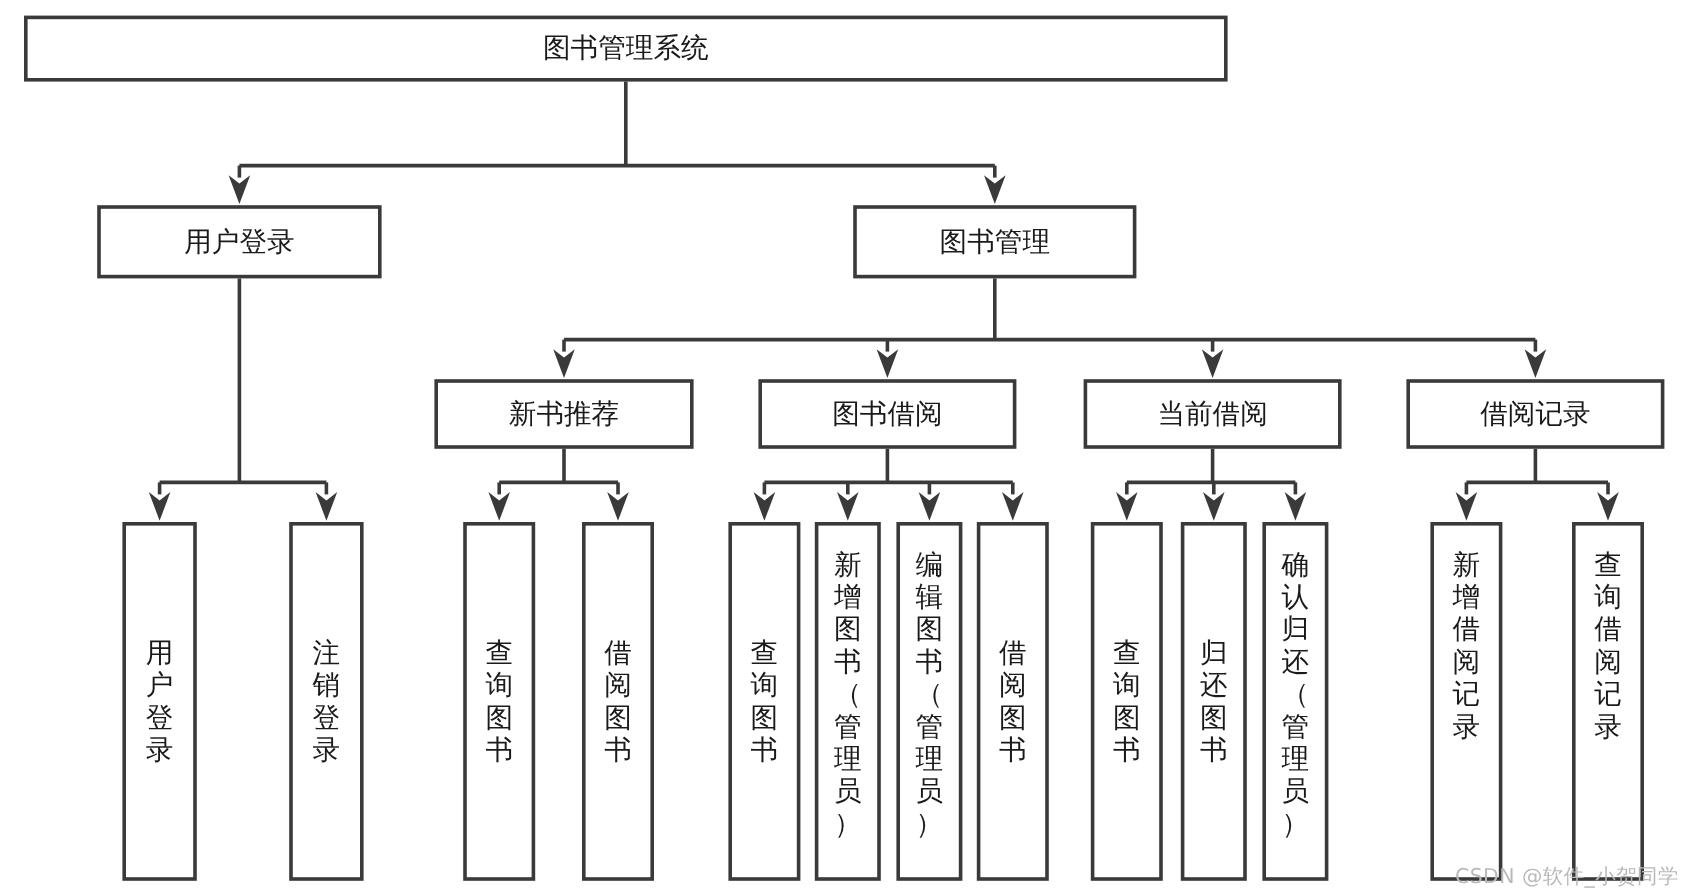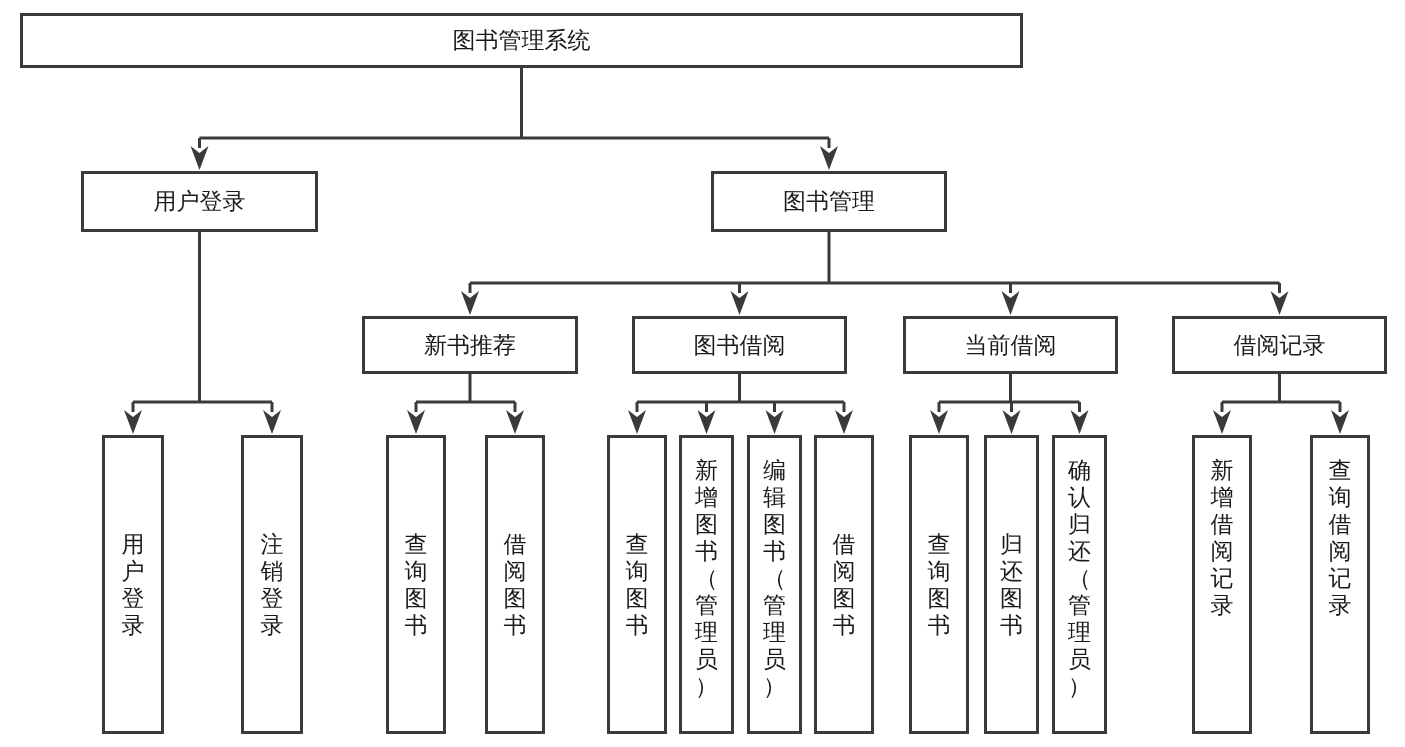--- a/index.html
+++ b/index.html
@@ -218,13 +218,14 @@
         <g>
           <rect class="node-box" x="1193.5" y="436.5" width="57" height="296"></rect>
           <text class="node-label-v" x="1222" y="478.06"><tspan x="1222" dy="0">新</tspan><tspan x="1222" dy="27">增</tspan><tspan x="1222" dy="27">借</tspan><tspan x="1222" dy="27">阅</tspan><tspan x="1222" dy="27">记</tspan><tspan x="1222" dy="27">录</tspan></text>
         </g>
         <g>
           <rect class="node-box" x="1311.5" y="436.5" width="57" height="296"></rect>
           <text class="node-label-v" x="1340" y="478.06"><tspan x="1340" dy="0">查</tspan><tspan x="1340" dy="27">询</tspan><tspan x="1340" dy="27">借</tspan><tspan x="1340" dy="27">阅</tspan><tspan x="1340" dy="27">记</tspan><tspan x="1340" dy="27">录</tspan></text>
         </g>
       </g>
   </svg>
+  <div class="watermark">CSDN @软件_小贺同学</div>
 </div>
 
 </body></html>

